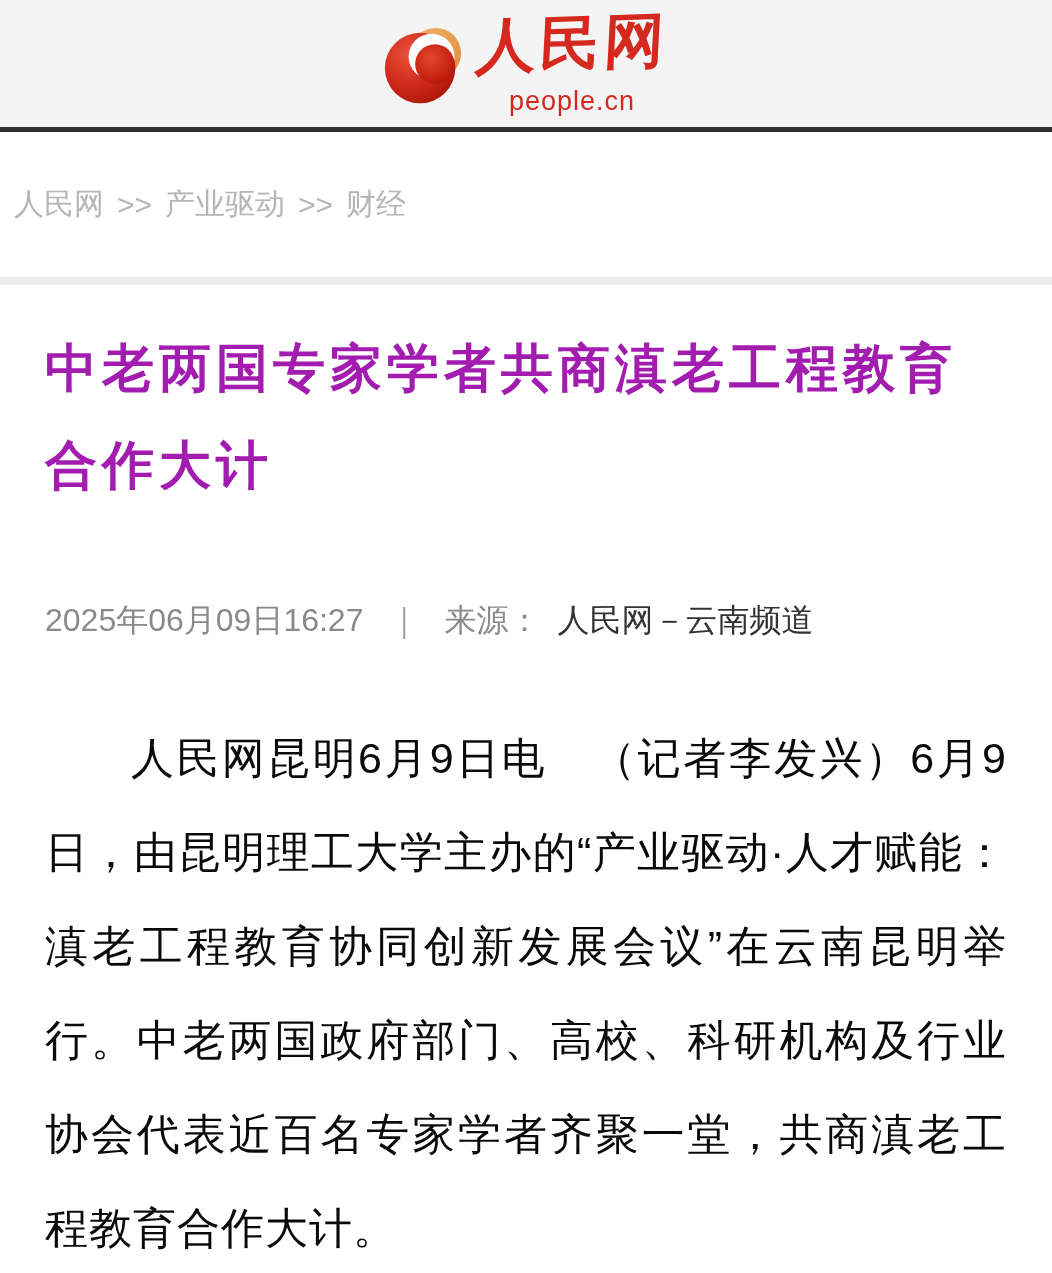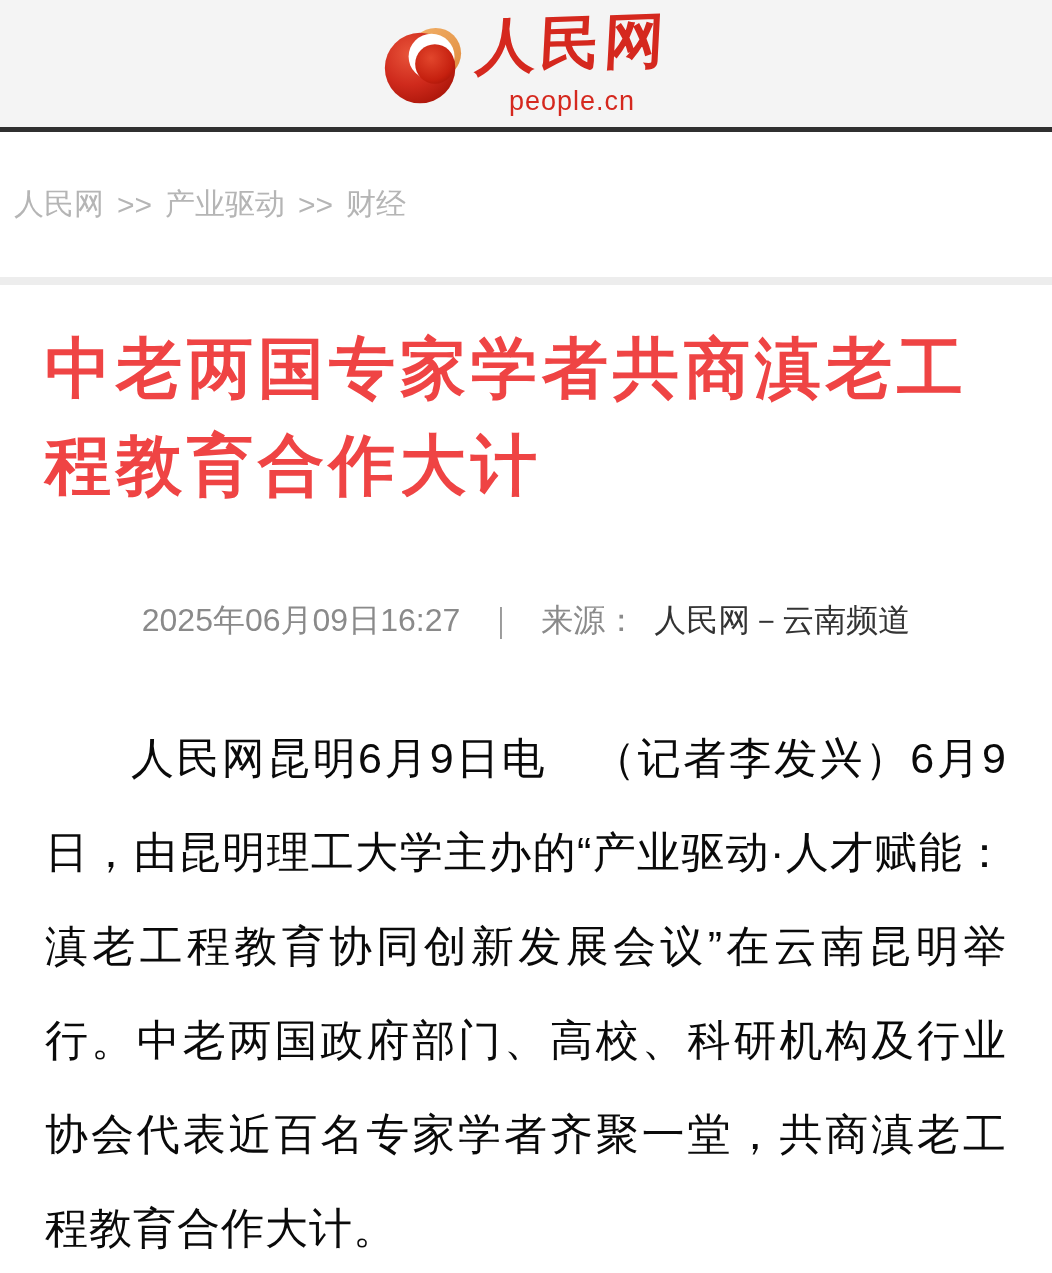--- a/index.html
+++ b/index.html
@@ -47,26 +47,26 @@
     padding:0 14px;
     font-size:30px;color:var(--breadcrumb_text);
   }
   .breadcrumb a{color:var(--breadcrumb_text);text-decoration:none;cursor:pointer;}
   .breadcrumb .sep{color:var(--breadcrumb_text);}
   .section-divider{height:8px;background:var(--divider);}
   
   .article{padding:0 45px;background:#ffffff;}
   .article-title{
     margin:35px 0 0 0;
-    font-size:66px;font-weight:700;color:#ef4444;
+    font-size:52px;font-weight:700;color:#a21caf;
     line-height:97px;letter-spacing:5px;font-family:Liberation Serif, serif;
   }
   .meta{
     margin-top:85px;
-    text-align:center;
+    text-align:left;
     font-size:32px;color:var(--meta_gray);
     white-space:nowrap;
   }
   .meta .pipe{margin:0 16px;color:#9a9a9a;}
   .meta .source{color:var(--source_dark);margin-left:8px;}
   .para{
     margin:68px 0 0 0;
     font-size:43px;color:var(--body_text);
     line-height:94px;letter-spacing:1px;
     text-align:justify;text-indent:2em;

